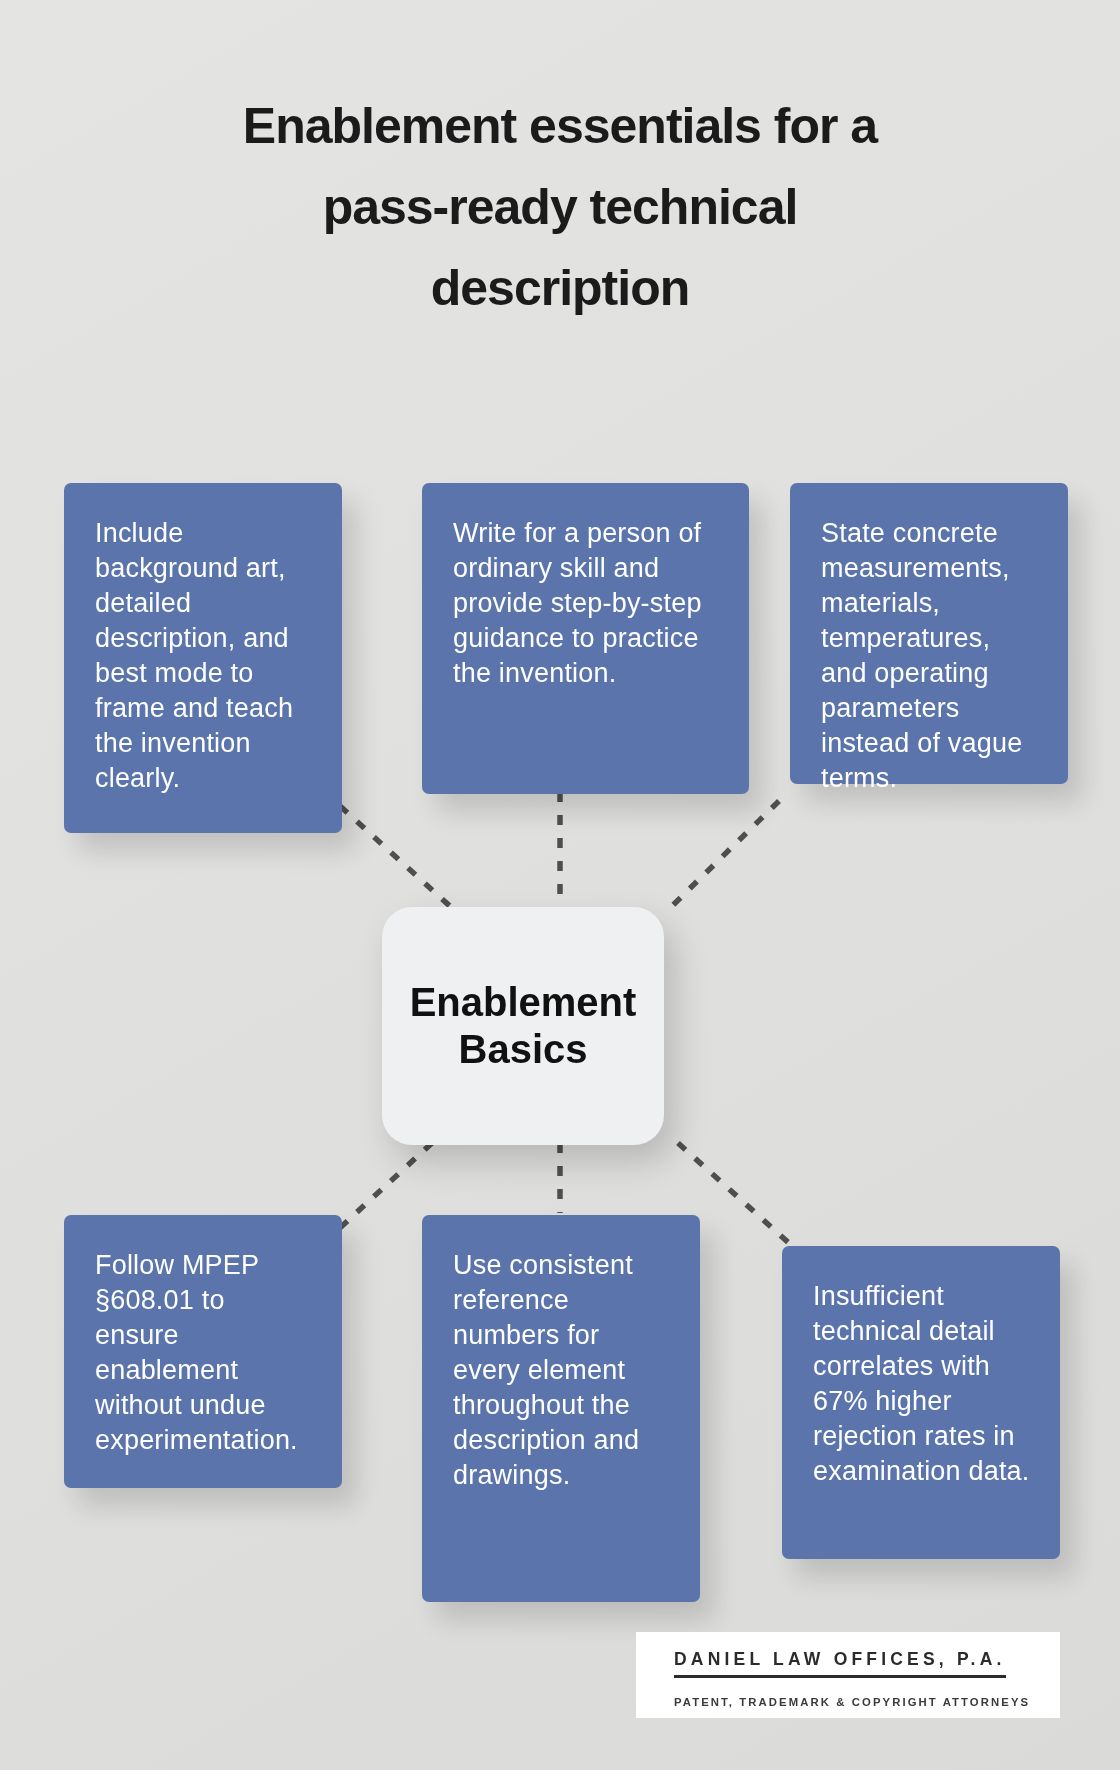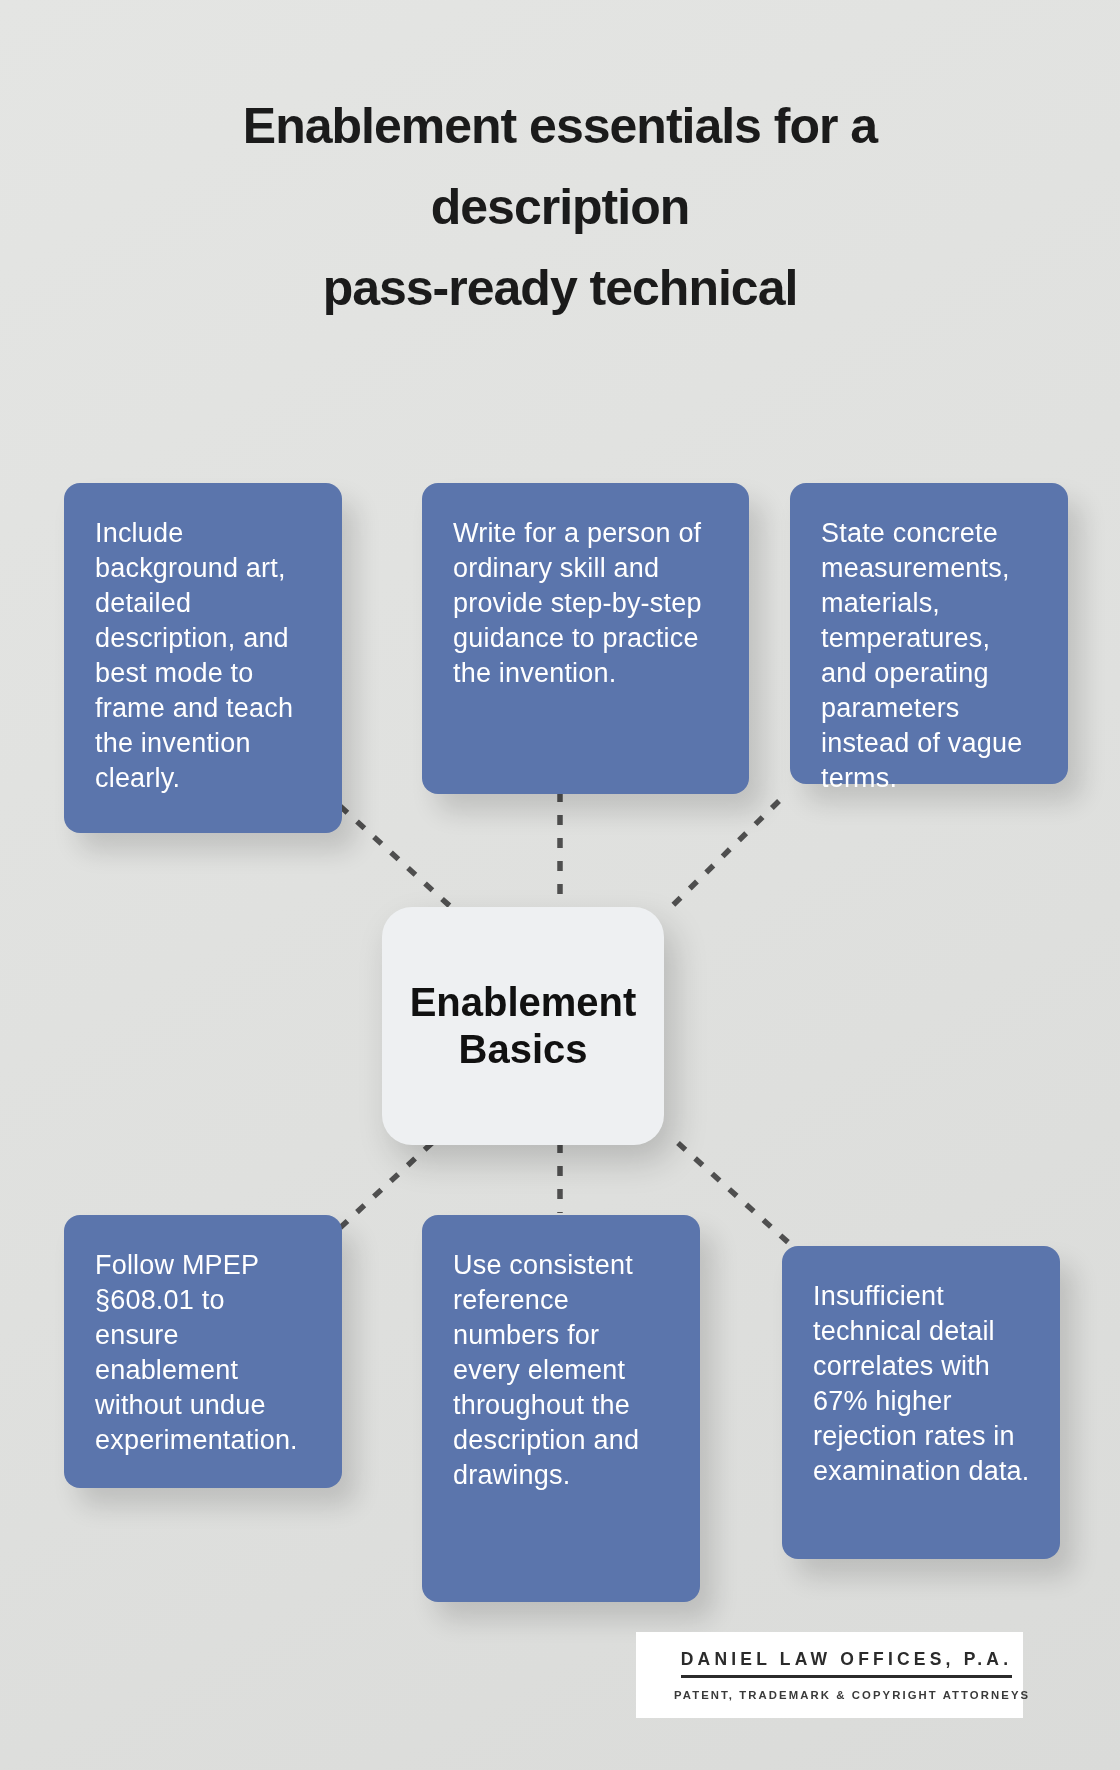--- a/index.html
+++ b/index.html
@@ -16,74 +16,73 @@
   
   .title{
     position:absolute;top:86px;left:0;width:1120px;z-index:2;
     text-align:center;font-weight:700;font-size:50px;line-height:81px;
     letter-spacing:-1px;color:var(--title,#1b1b1b);
   }
   
   .topic{
     position:absolute;z-index:3;box-sizing:border-box;
     background:var(--blue,#5b75ac);color:var(--boxtext,#ffffff);
-    border-radius:16px;padding:33px 29px 0 31px;
+    border-radius:7px;padding:33px 29px 0 31px;
     font-size:27px;line-height:35px;letter-spacing:0.2px;
     box-shadow:14px 18px 26px rgba(0,0,0,0.14);
   }
   .t0{left:64px;top:483px;width:278px;height:350px;}
   .t1{left:422px;top:483px;width:327px;height:311px;}
   .t2{left:782px;top:483px;width:278px;height:301px;margin-left:8px;}
   .t3{left:64px;top:1215px;width:278px;height:273px;}
   .t4{left:422px;top:1215px;width:278px;height:387px;}
   .t5{left:782px;top:1246px;width:278px;height:313px;}
   
   .center-node{
     position:absolute;z-index:4;left:382px;top:907px;width:282px;height:238px;
     box-sizing:border-box;background:var(--centerbg,#eef0f2);border-radius:30px;
     display:flex;align-items:center;justify-content:center;text-align:center;
     font-weight:700;font-size:40px;line-height:47px;color:var(--centertext,#111111);
     box-shadow:10px 16px 34px rgba(0,0,0,0.18);
   }
   .center-node .label{width:260px;}
   
   .logo{
-    position:absolute;z-index:5;left:636px;top:1632px;width:387px;height:86px;
+    position:absolute;z-index:5;left:636px;top:1632px;width:424px;height:86px;
     box-sizing:border-box;background:var(--logobg,#ffffff);
     padding:17px 4px 0 38px;
-    text-align:center;
   }
   .logo-main{
     display:inline-block;font-weight:700;font-size:17.5px;letter-spacing:4.2px;
     color:var(--logotext,#2b2b2b);border-bottom:3px solid var(--logotext,#2b2b2b);
     padding-bottom:5px;white-space:nowrap;
   }
   .logo-sub{
-    margin-top:11px;font-weight:700;font-size:11.3px;letter-spacing:2.1px;
+    margin-top:18px;font-weight:700;font-size:11.3px;letter-spacing:2.1px;
     color:#3a3a3a;white-space:nowrap;
   }
 </style>
 </head>
 <body style="--bg: #e0e1df; --blue: #5b75ac; --boxtext: #ffffff; --centerbg: #eef0f2; --centertext: #111111; --dash: #4f4f4f; --title: #1b1b1b; --logobg: #ffffff; --logotext: #2b2b2b;">
 
 <div id="canvas">
 
   <svg id="connectors" width="1120" height="1770">
     <line x1="340" y1="806" x2="452" y2="908"></line>
     <line x1="560" y1="792" x2="560" y2="905"></line>
     <line x1="779" y1="801" x2="670" y2="908"></line>
     <line x1="432" y1="1143" x2="330" y2="1237"></line>
     <line x1="560" y1="1143" x2="560" y2="1213"></line>
     <line x1="678" y1="1143" x2="790" y2="1244"></line>
   </svg>
 
   <div class="title">
     <div>Enablement essentials for a</div>
+    <div>pass-ready technical</div>
     <div>description</div>
-    <div>pass-ready technical</div>
   </div>
 
   <div class="topic t0">Include background art, detailed description, and best mode to frame and teach the invention clearly.</div>
   <div class="topic t1">Write for a person of ordinary skill and provide step-by-step guidance to practice the invention.</div>
   <div class="topic t2">State concrete measurements, materials, temperatures, and operating parameters instead of vague terms.</div>
   <div class="topic t3">Follow MPEP §608.01 to ensure enablement without undue experimentation.</div>
   <div class="topic t4">Use consistent reference numbers for every element throughout the description and drawings.</div>
   <div class="topic t5">Insufficient technical detail correlates with 67% higher rejection rates in examination data.</div>
 
   <div class="center-node">

